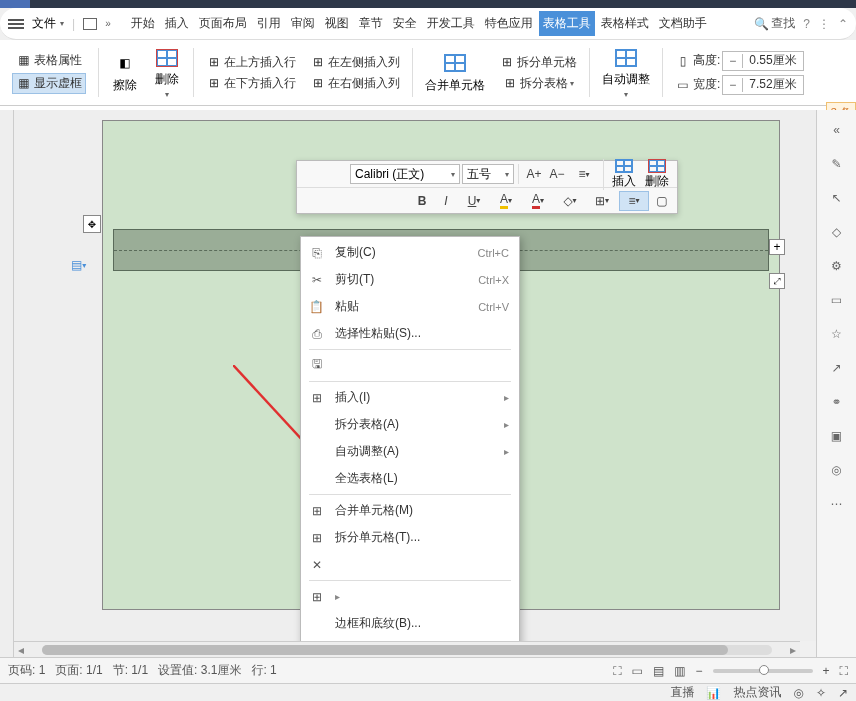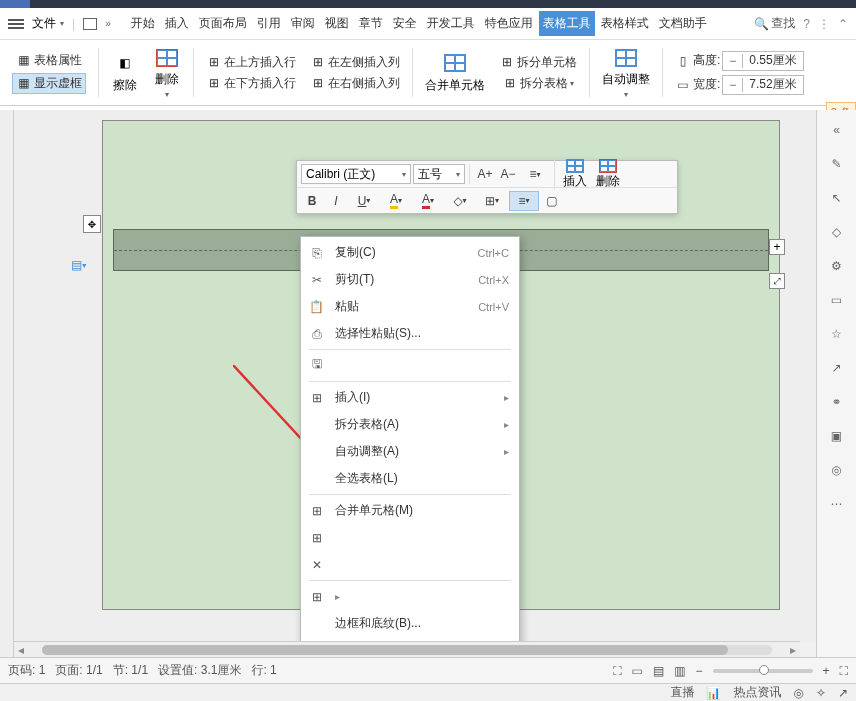--- a/index.html
+++ b/index.html
@@ -5,21 +5,21 @@
 * { margin: 0; padding: 0; box-sizing: border-box; font-family: "Microsoft YaHei", sans-serif; font-size: 12px; }
 body { background: #f0f0f0; width: 856px; height: 701px; overflow: hidden; position: relative; }
 
 
 .titlebar { height: 8px; background: #2d3748; display: flex; }
 .titlebar-seg { height: 100%; }
 .tb-blue { width: 30px; background: #4a6fb5; }
 .tb-dark { flex: 1; background: #2d3748; }
 
 
-.menurow { height: 32px; background: #fff; display: flex; align-items: center; border-bottom: 1px solid #ddd; padding: 0 8px; gap: 4px; }
+.menurow { height: 32px; background: #fff; display: flex; align-items: center; border-bottom: 1px solid #ddd; padding: 0 8px; gap: 4px; border-radius: 16px; }
 .hamburger { width: 16px; display: flex; flex-direction: column; gap: 2px; }
 .hamburger span { height: 2px; background: #555; }
 .file-btn { display: flex; align-items: center; gap: 4px; padding: 2px 4px; }
 .file-btn .caret { font-size: 8px; color: #666; }
 .winicon { width: 14px; height: 12px; border: 1px solid #666; margin: 0 4px; }
 .caret-r { color: #666; font-size: 10px; }
 .tabs { display: flex; gap: 2px; margin-left: 12px; }
 .tab { padding: 4px 4px; color: #333; cursor: pointer; white-space: nowrap; }
 .tab.active { background: #4a90d9; color: #fff; }
 .menurow-right { margin-left: auto; display: flex; align-items: center; gap: 8px; }
@@ -51,21 +51,21 @@
 .move-handle { position: absolute; top: 94px; left: -20px; width: 18px; height: 18px; background: #fff; border: 1px solid #888; display: flex; align-items: center; justify-content: center; font-size: 10px; }
 .table-in-page { position: absolute; top: 108px; left: 10px; right: 10px; height: 42px; border: 1.5px solid #5a6b5a; background: #9aad97; }
 .table-in-page::before { content: ""; position: absolute; top: 50%; left: 0; right: 0; border-top: 1px dashed #5a6b5a; }
 .plus-handle { position: absolute; top: 118px; right: -6px; width: 16px; height: 16px; background: #fff; border: 1px solid #888; display: flex; align-items: center; justify-content: center; }
 .expand-handle { position: absolute; top: 152px; right: -6px; width: 16px; height: 16px; background: #fff; border: 1px solid #888; display: flex; align-items: center; justify-content: center; font-size: 9px; }
 .doc-icon-left { position: absolute; top: 136px; left: -32px; width: 16px; height: 16px; display: flex; align-items: center; color: #4a90d9; }
 .arrow { position: absolute; top: 244px; left: 130px; width: 190px; height: 200px; pointer-events: none; }
 
 
 .float-tb { position: absolute; top: 50px; left: 282px; width: 382px; background: #f8f8f8; border: 1px solid #bbb; box-shadow: 0 2px 6px rgba(0,0,0,0.2); }
-.ft-row { display: flex; align-items: center; height: 26px; padding: 0 4px; gap: 2px; }
+.ft-row { display: flex; align-items: center; height: 26px; padding: 0 4px; gap: 2px; justify-content: flex-end; }
 .ft-row + .ft-row { border-top: 1px solid #ddd; }
 .ft-input { border: 1px solid #bbb; background: #fff; height: 20px; padding: 0 4px; display: flex; align-items: center; }
 .ft-btn { width: 22px; height: 20px; display: flex; align-items: center; justify-content: center; color: #444; }
 .ft-btn.drop { width: 30px; }
 .ft-seg { display: flex; align-items: center; gap: 1px; border-left: 1px solid #ddd; padding-left: 4px; margin-left: 2px; }
 .ft-insert { display: flex; flex-direction: column; align-items: center; padding: 0 4px; font-size: 11px; }
 .ft-btn.sel { background: #d0e3f5; border: 1px solid #9cc1e5; }
 
 
 .ctxmenu { position: absolute; top: 126px; left: 286px; width: 220px; background: #fff; border: 1px solid #bbb; box-shadow: 2px 2px 8px rgba(0,0,0,0.25); padding: 2px 0; }
@@ -384,20 +384,21 @@
           <span class="ctx-ic"></span>
           <span class="ctx-lbl">全选表格(L)</span>
         </div>
       <div class="ctx-sep"></div>
       <div class="ctx-item">
           <span class="ctx-ic">⊞</span>
           <span class="ctx-lbl">合并单元格(M)</span>
         </div>
       <div class="ctx-item">
           <span class="ctx-ic">⊞</span>
+          <span class="ctx-lbl">拆分单元格(T)...</span>
         </div>
       <div class="ctx-item">
           <span class="ctx-ic">✕</span>
         </div>
       <div class="ctx-sep"></div>
       <div class="ctx-item">
           <span class="ctx-ic">⊞</span>
           <span class="ctx-arrow">▸</span>
         </div>
       <div class="ctx-item">

